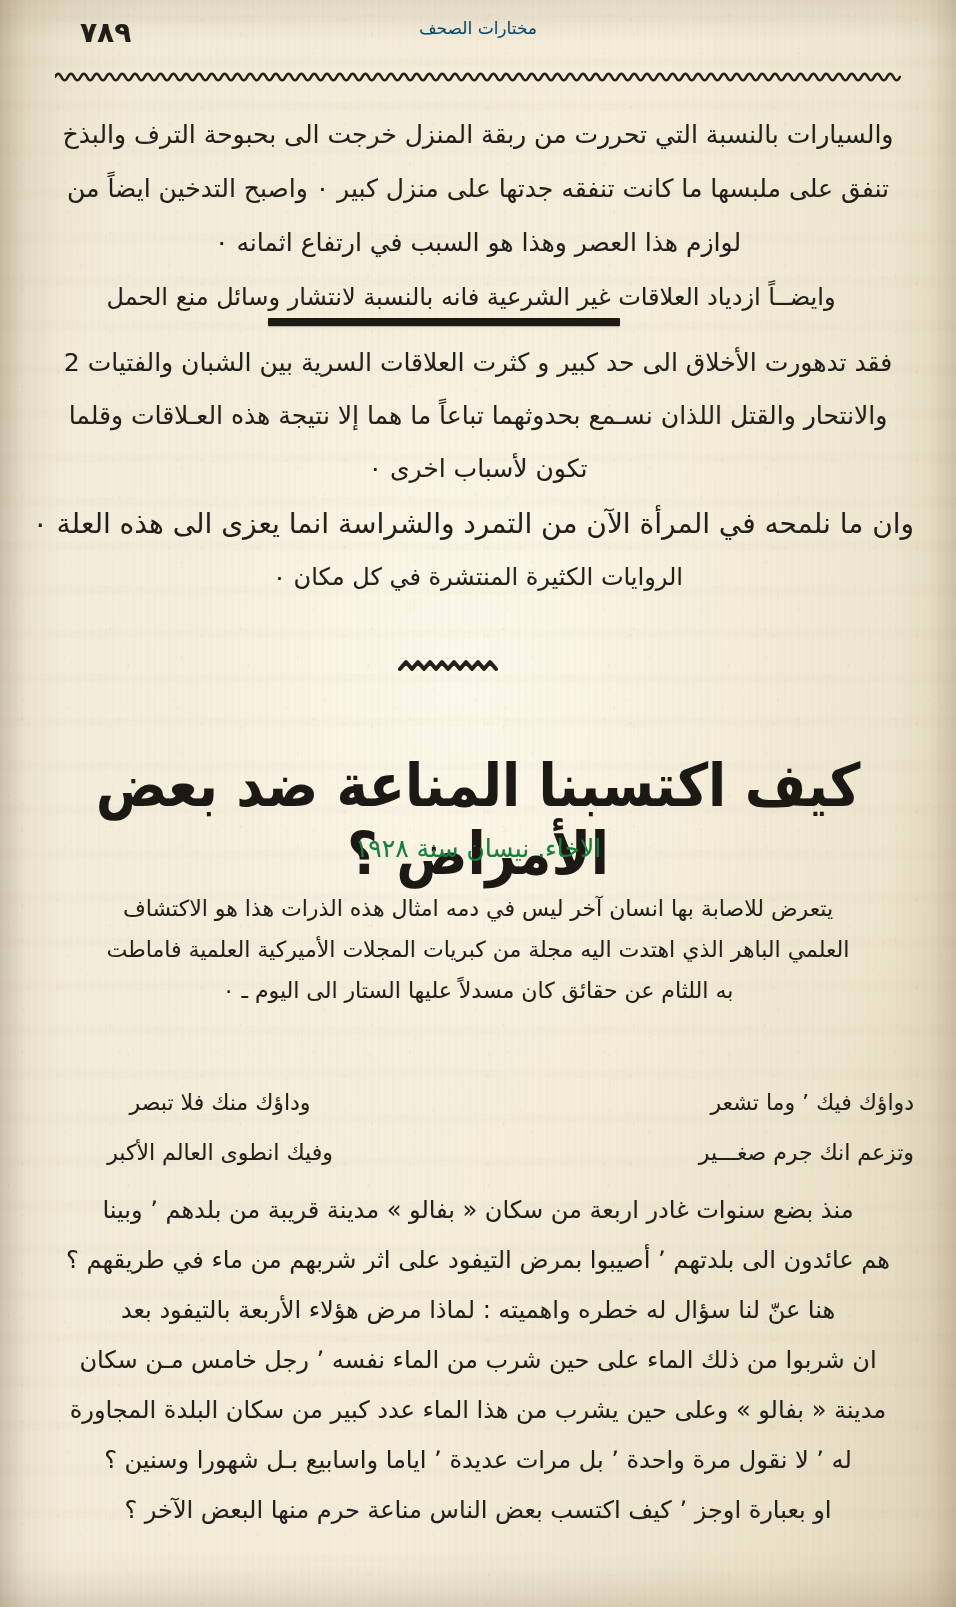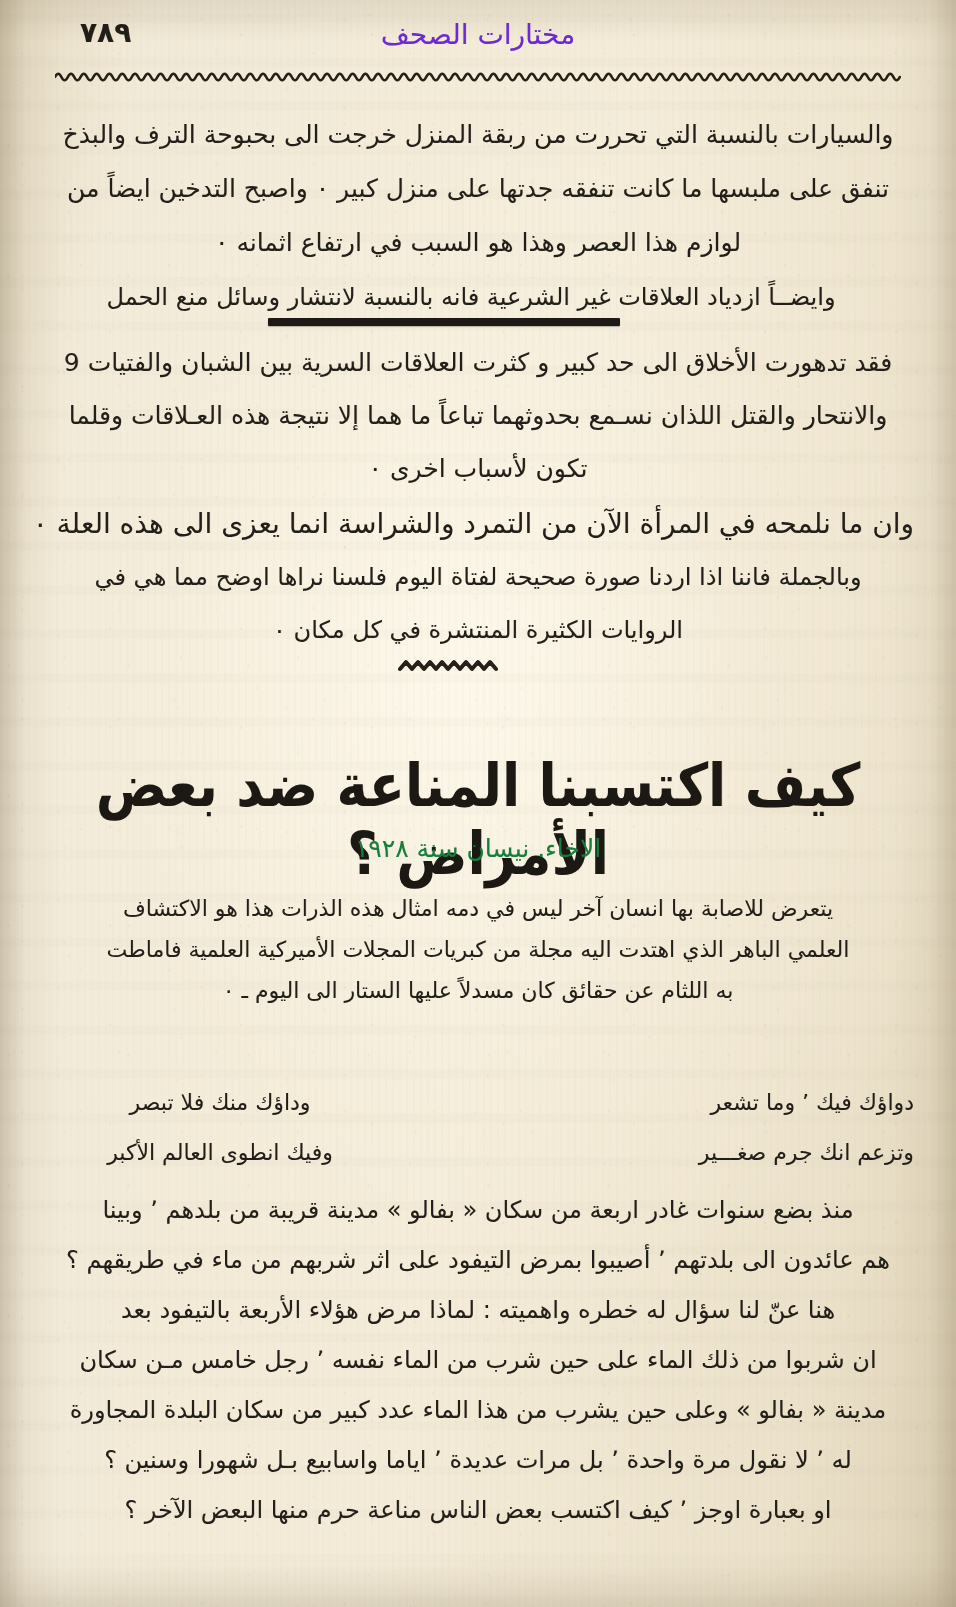--- a/index.html
+++ b/index.html
@@ -88,22 +88,22 @@
     color: #211e19;
     font-family: "DejaVu Sans", sans-serif;
     font-weight: bold;
   }
   .runhead-title {
     position: absolute;
     left: 0;
     right: 0;
     top: 4px;
     text-align: center;
-    font-size: 28px;
-    color: #6d28d9;
+    font-size: 17px;
+    color: #0c4a6e;
     font-family: "DejaVu Sans", sans-serif;
   }
 
   
   .rule-wavy {
     position: absolute;
     left: 55px;
     top: 68px;
     width: 846px;
     height: 16px;
@@ -243,31 +243,30 @@
     <span class="ln last">لوازم هذا العصر وهذا هو السبب في ارتفاع اثمانه ٠</span>
   </div>
 
   <div class="para blk2">
     <span class="ln">وايضــاً ازدياد العلاقات غير الشرعية فانه بالنسبة لانتشار وسائل منع الحمل</span>
   </div>
 
   <div class="ink-bar"></div>
 
   <div class="para blk3">
-    <span class="ln">فقد تدهورت الأخلاق الى حد كبير و كثرت العلاقات السرية بين الشبان والفتيات 9</span>
+    <span class="ln">فقد تدهورت الأخلاق الى حد كبير و كثرت العلاقات السرية بين الشبان والفتيات 2</span>
     <span class="ln">والانتحار والقتل اللذان نسـمع بحدوثهما تباعاً ما هما إلا نتيجة هذه العـلاقات وقلما</span>
     <span class="ln last">تكون لأسباب اخرى ٠</span>
   </div>
 
   <div class="para blk4">
     <span class="ln last">وان ما نلمحه في المرأة الآن من التمرد والشراسة انما يعزى الى هذه العلة ٠</span>
   </div>
 
   <div class="para blk5">
-    <span class="ln">وبالجملة فاننا اذا اردنا صورة صحيحة لفتاة اليوم فلسنا نراها اوضح مما هي في</span>
     <span class="ln last">الروايات الكثيرة المنتشرة في كل مكان ٠</span>
   </div>
 
   <div class="rule-zigzag">
     <svg viewBox="0 0 100 16" preserveAspectRatio="none" aria-hidden="true">
       <path d="M2 11 L 8 4 L 14 11 L 20 4 L 26 11 L 32 4 L 38 11 L 44 4 L 50 11 L 56 4 L 62 11 L 68 4 L 74 11 L 80 4 L 86 11 L 92 4 L 98 11" fill="none" stroke="#25211a" stroke-width="4" stroke-linecap="round" stroke-linejoin="round"></path>
     </svg>
   </div>
 
   <h1 class="art-title">كيف اكتسبنا المناعة ضد بعض الأمراض ؟</h1>

